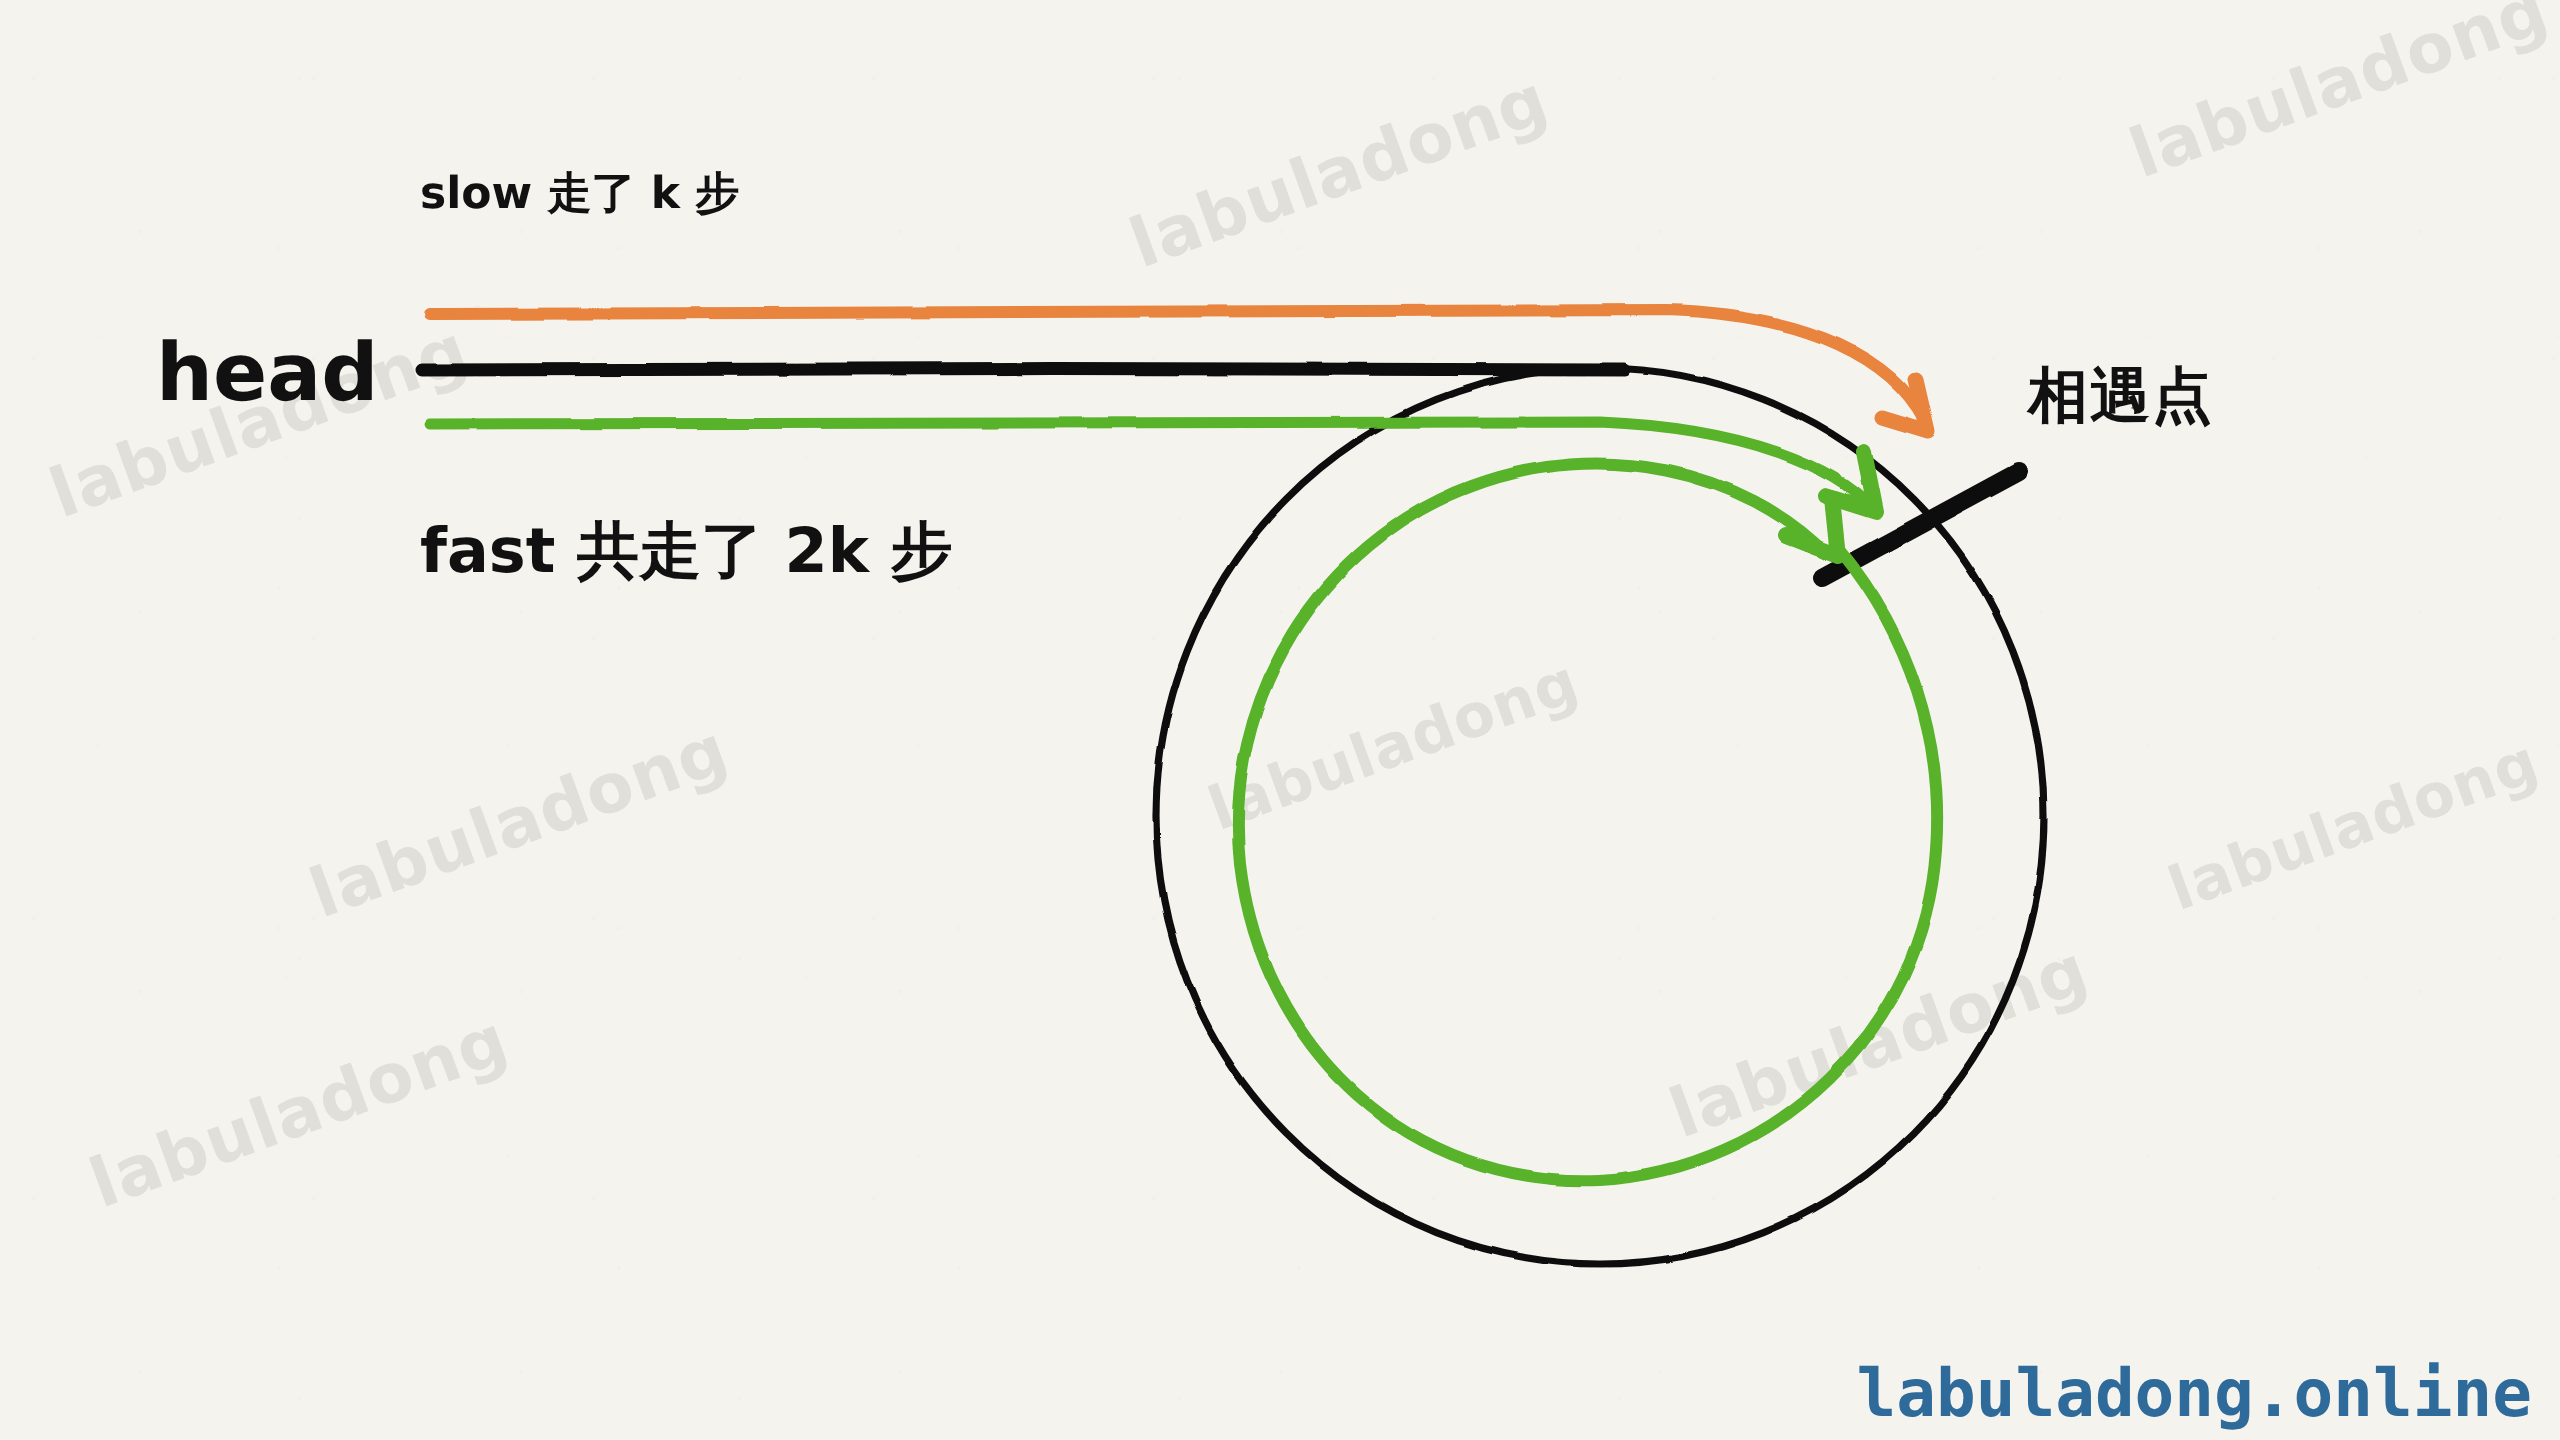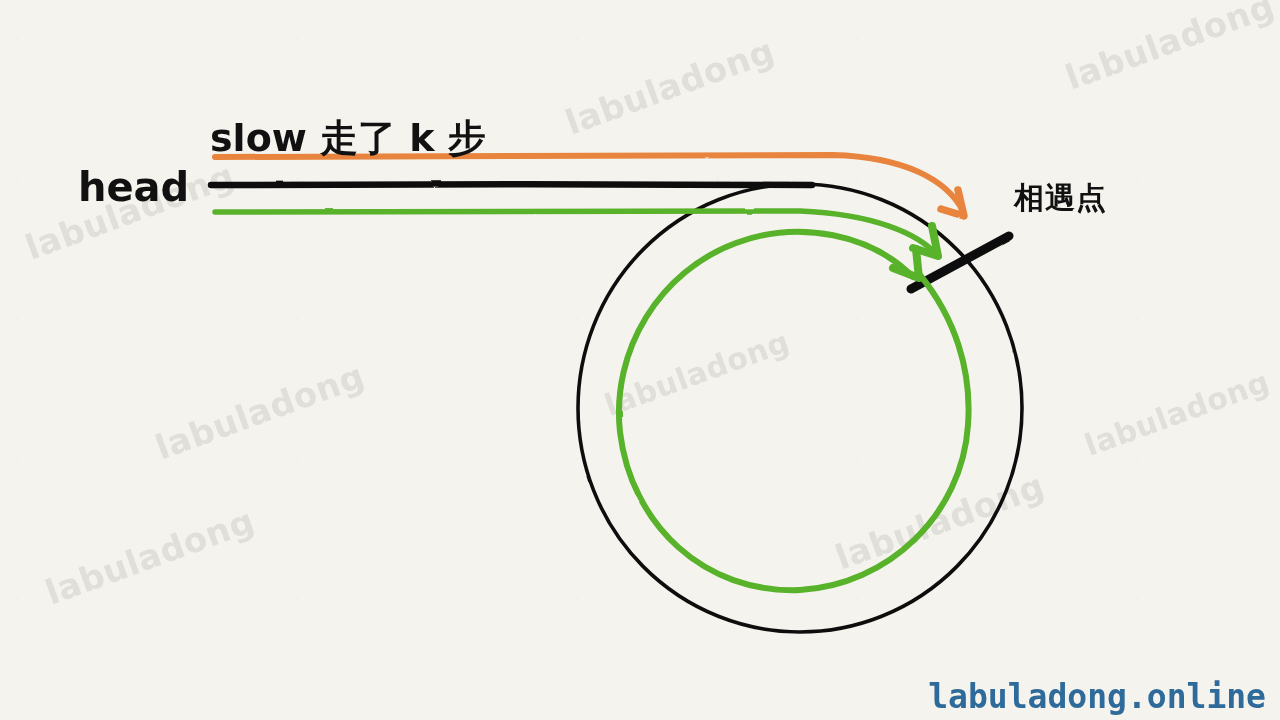--- a/index.html
+++ b/index.html
@@ -54,22 +54,21 @@
     font-weight: 600;
   }
   #label-head {
     left: 78px; top: 164px;
     font-size: 40px;
     letter-spacing: 0px;
     font-family: "DejaVu Sans", sans-serif;
   }
   #label-slow {
     left: 210px; top: 82px;
-    font-size: 38px;
-    margin-top: 31px;
+    font-size: 22px;
   }
   #label-fast {
     left: 210px; top: 255px;
     font-size: 31px;
   }
   #label-meet {
     left: 1014px; top: 178px;
     font-size: 30px;
     font-weight: 700;
     letter-spacing: 1px;
@@ -140,17 +139,18 @@
                C 800 219, 872 235, 913 277" fill="none" stroke="#58b22c" stroke-width="6" stroke-linecap="round" stroke-linejoin="round"></path>
 
       <path d="M 916 249 L 919 278 L 893 268" fill="none" stroke="#58b22c" stroke-width="8" stroke-linecap="round" stroke-linejoin="round"></path>
     </g>
   </svg>
 
   <div class="lbl" id="label-head">head</div>
 
   <div class="lbl" id="label-slow">slow 走了 k 步</div>
 
+  <div class="lbl" id="label-fast">fast 共走了 2k 步</div>
 
   <div class="lbl" id="label-meet">相遇点</div>
 
   <div id="site-url">labuladong.online</div>
 </div>
 
 </body></html>

